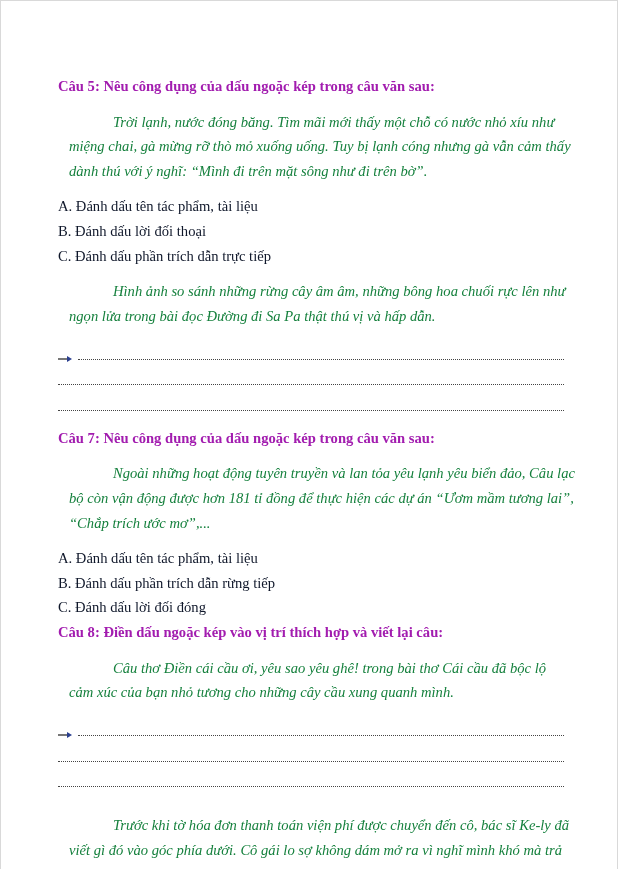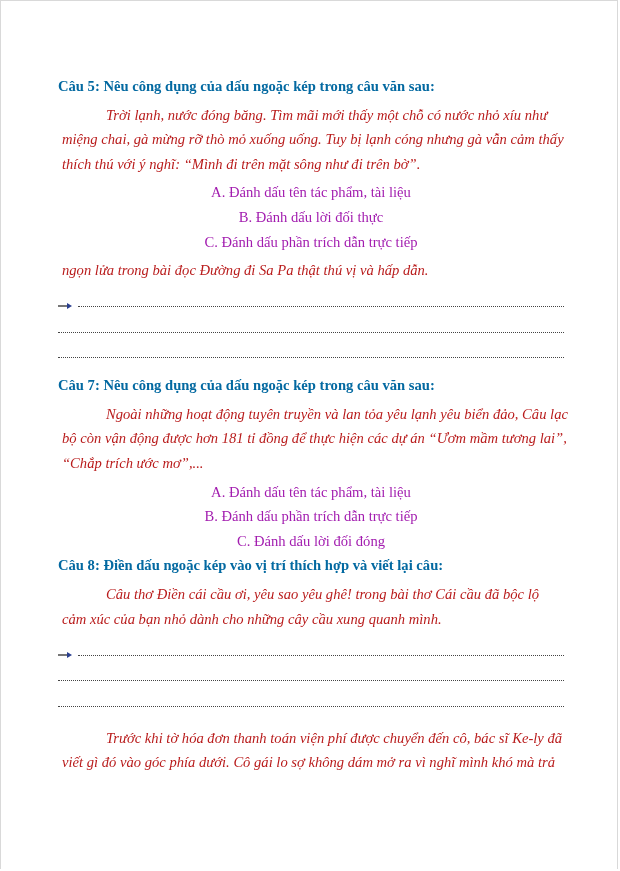--- a/index.html
+++ b/index.html
@@ -28,36 +28,35 @@
       font-size: 14.6px;
       color: #111111;
     }
     .line {
       height: 24.6px;
       line-height: 24.6px;
       white-space: nowrap;
     }
     .q-title {
       font-weight: bold;
-      color: #0369a1;
+      color: #a21caf;
     }
     .passage {
       font-style: italic;
-      color: #b91c1c;
+      color: #15803d;
       text-align: justify;
       line-height: 24.6px;
-      margin: 4px;
+      margin: 11px;
     }
     .passage .indent {
       display: inline-block;
       width: 44px;
     }
     .opt {
-      color: #a21caf;
-      text-align: center;
+      color: #0f172a;
     }
     .answer-line {
       display: flex;
       align-items: flex-end;
       height: 25.5px;
     }
     .dots {
       flex: 1;
       border-bottom: 1.4px dotted #444;
       height: 0;
@@ -79,29 +78,30 @@
 <body>
 
 <div class="page">
   <div class="content">
 
     <section>
       <div class="line q-title">Câu 5: Nêu công dụng của dấu ngoặc kép trong câu văn sau:</div>
       <div class="passage">
         <div class="line"><span class="indent"></span><span>Trời lạnh, nước đóng băng. Tìm mãi mới thấy một chỗ có nước nhỏ xíu như</span></div>
         <div class="line">miệng chai, gà mừng rỡ thò mỏ xuống uống. Tuy bị lạnh cóng nhưng gà vẫn cảm thấy</div>
-        <div class="line">thích thú với ý nghĩ: “Mình đi trên mặt sông như đi trên bờ”.</div>
+        <div class="line">dành thú với ý nghĩ: “Mình đi trên mặt sông như đi trên bờ”.</div>
       </div>
       <div class="line opt">A. Đánh dấu tên tác phẩm, tài liệu</div>
-      <div class="line opt">B. Đánh dấu lời đối thực</div>
+      <div class="line opt">B. Đánh dấu lời đối thoại</div>
       <div class="line opt">C. Đánh dấu phần trích dẫn trực tiếp</div>
     </section>
 
     <section>
       <div class="passage">
+        <div class="line"><span class="indent"></span><span>Hình ảnh so sánh những rừng cây âm âm, những bông hoa chuối rực lên như</span></div>
         <div class="line">ngọn lửa trong bài đọc Đường đi Sa Pa thật thú vị và hấp dẫn.</div>
       </div>
       <div class="answer-line">
         <span class="arrow">
           <svg width="14" height="8" viewBox="0 0 14 8">
               <line x1="0" y1="4" x2="10" y2="4" stroke="#777" stroke-width="2"></line>
               <polygon points="9,1 14,4 9,7" fill="#2a3f8f"></polygon>
             </svg>
         </span>
         <span class="dots"></span>
@@ -117,29 +117,29 @@
     <div class="gap"></div>
 
     <section>
       <div class="line q-title">Câu 7: Nêu công dụng của dấu ngoặc kép trong câu văn sau:</div>
       <div class="passage">
         <div class="line"><span class="indent"></span><span>Ngoài những hoạt động tuyên truyền và lan tỏa yêu lạnh yêu biển đảo, Câu lạc</span></div>
         <div class="line">bộ còn vận động được hơn 181 tỉ đồng để thực hiện các dự án “Ươm mầm tương lai”,</div>
         <div class="line">“Chắp trích ước mơ”,...</div>
       </div>
       <div class="line opt">A. Đánh dấu tên tác phẩm, tài liệu</div>
-      <div class="line opt">B. Đánh dấu phần trích dẫn trực tiếp</div>
+      <div class="line opt">B. Đánh dấu phần trích dẫn rừng tiếp</div>
       <div class="line opt">C. Đánh dấu lời đối đóng</div>
     </section>
 
     <section>
       <div class="line q-title">Câu 8: Điền dấu ngoặc kép vào vị trí thích hợp và viết lại câu:</div>
       <div class="passage">
         <div class="line"><span class="indent"></span><span>Câu thơ Điền cái cầu ơi, yêu sao yêu ghê! trong bài thơ Cái cầu đã bộc lộ</span></div>
-        <div class="line">cảm xúc của bạn nhỏ dành cho những cây cầu xung quanh mình.</div>
+        <div class="line">cảm xúc của bạn nhỏ tương cho những cây cầu xung quanh mình.</div>
       </div>
       <div class="answer-line">
         <span class="arrow">
           <svg width="14" height="8" viewBox="0 0 14 8">
               <line x1="0" y1="4" x2="10" y2="4" stroke="#777" stroke-width="2"></line>
               <polygon points="9,1 14,4 9,7" fill="#2a3f8f"></polygon>
             </svg>
         </span>
         <span class="dots"></span>
       </div>

